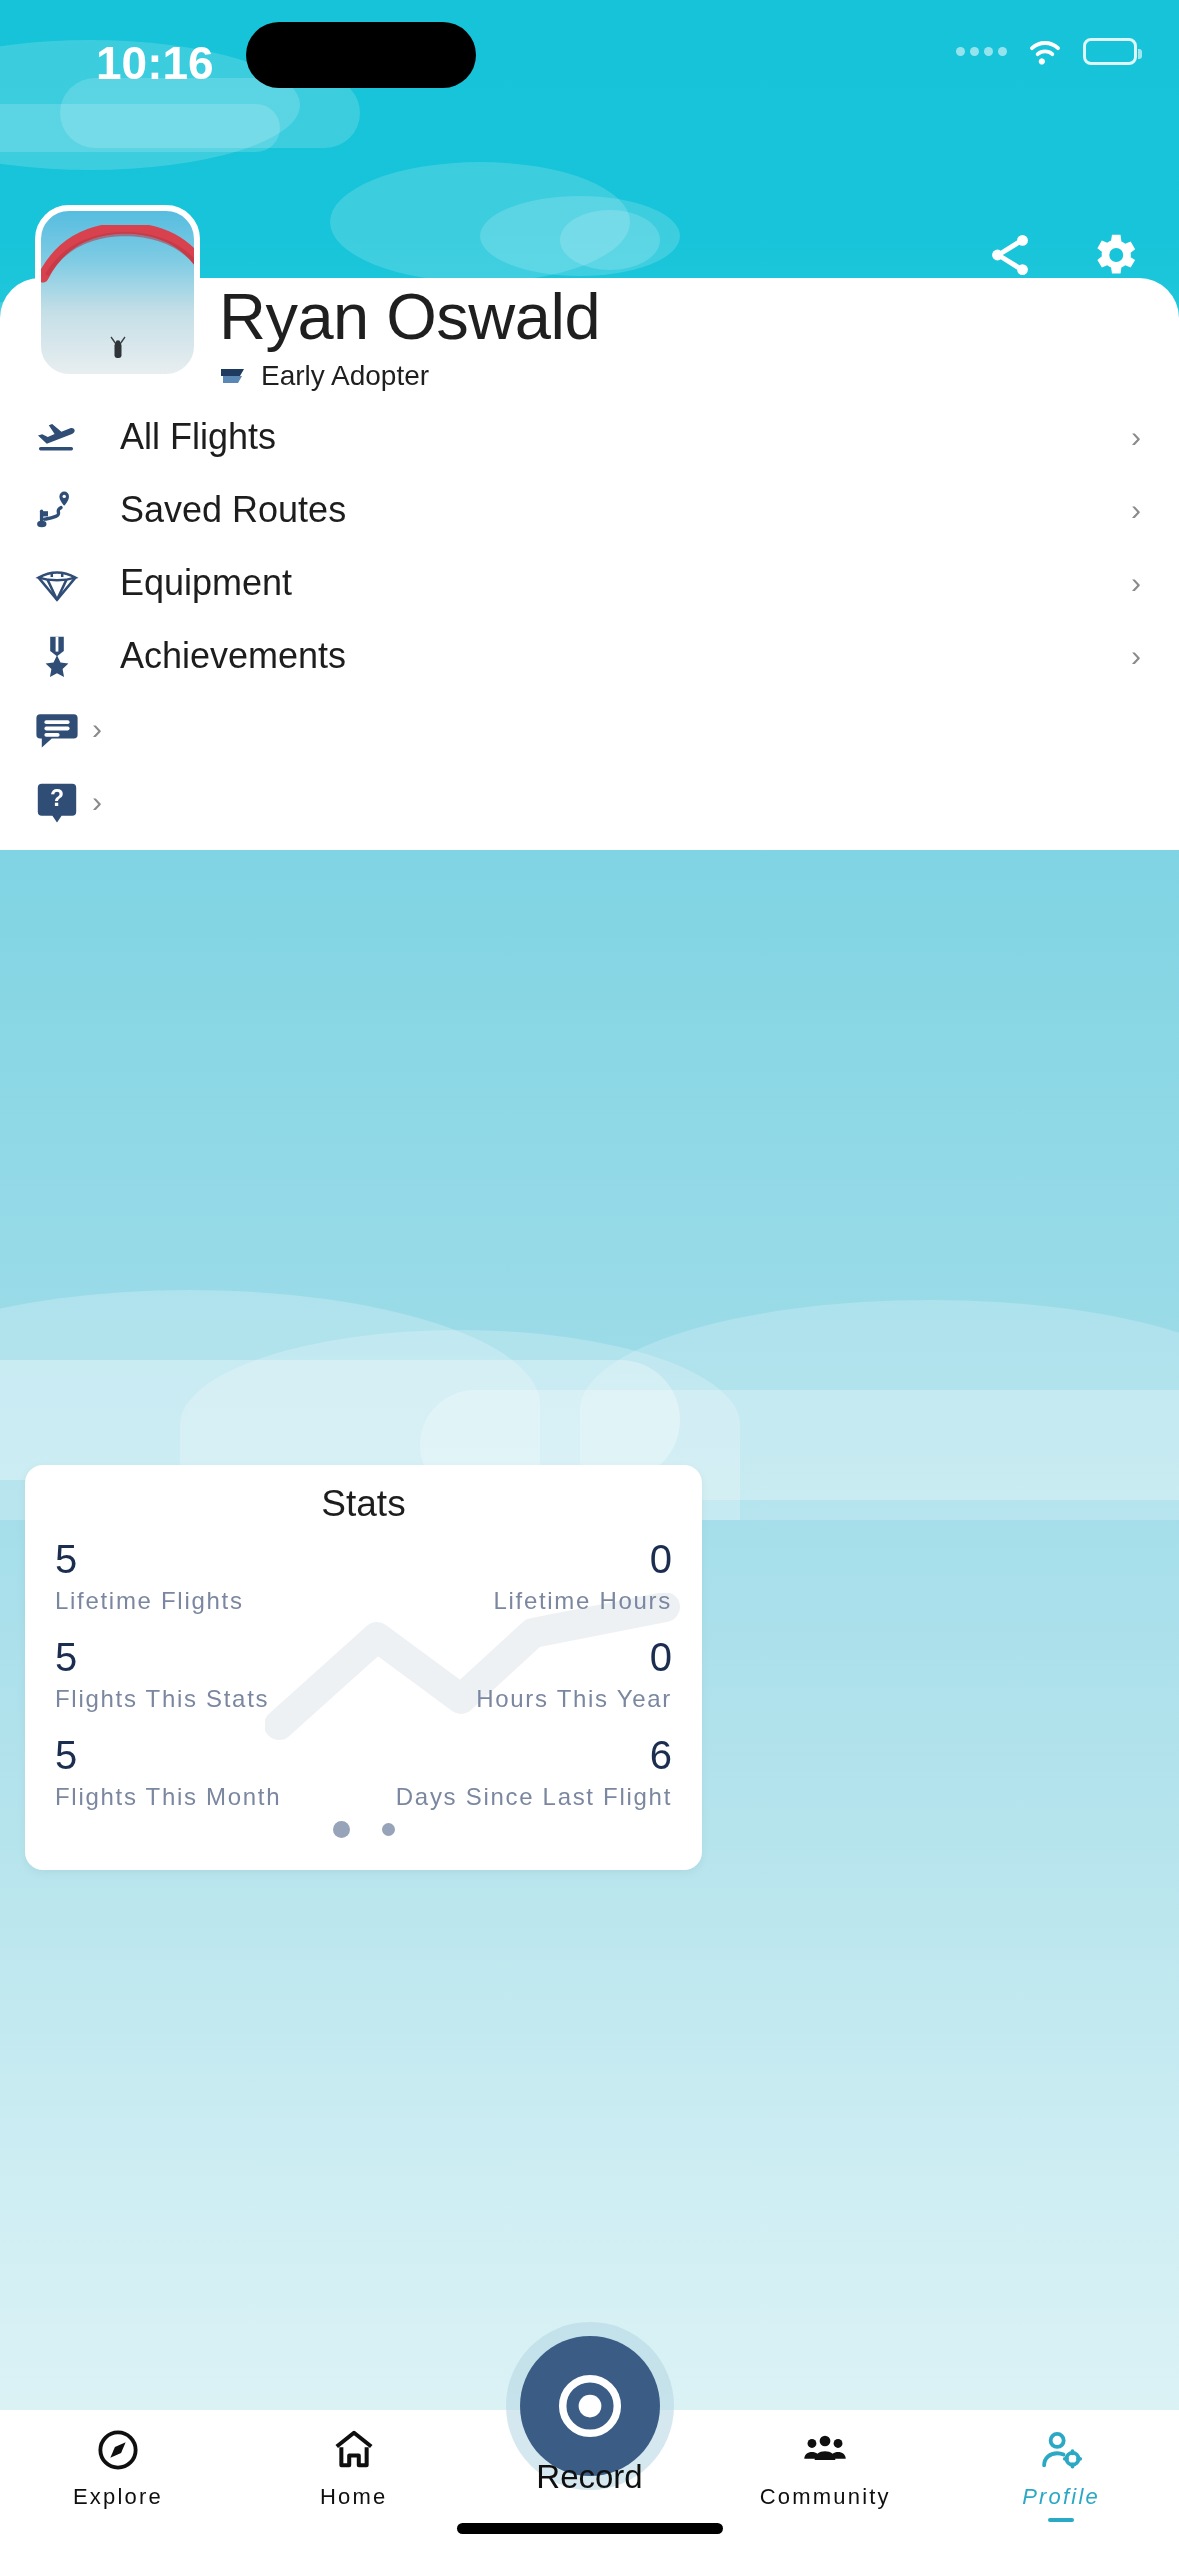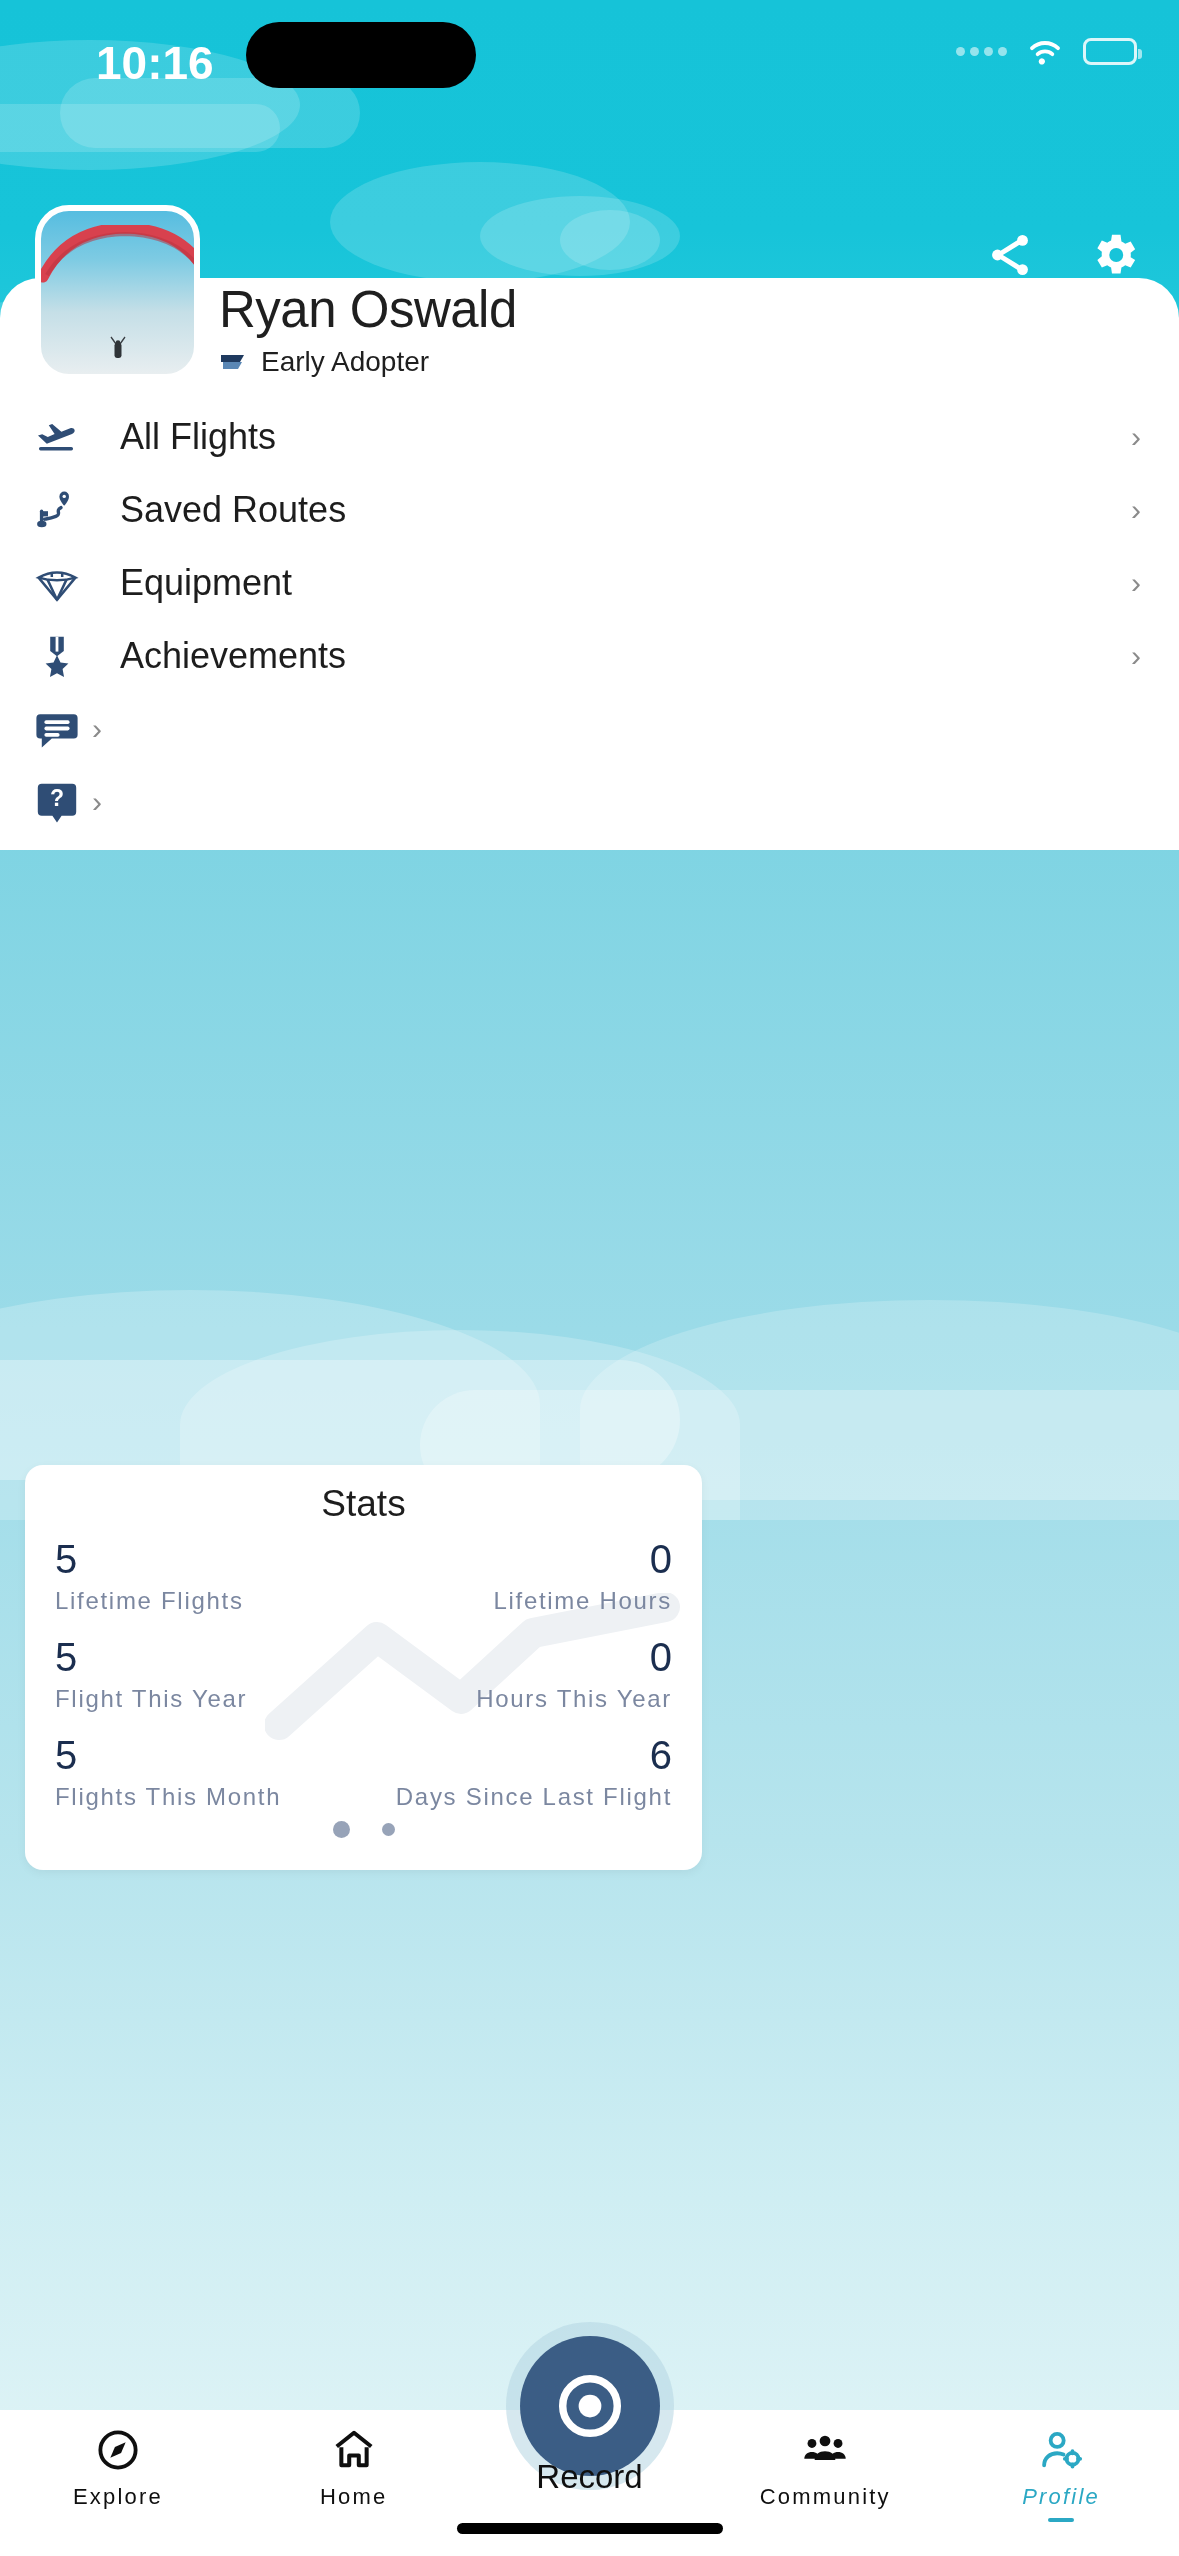--- a/index.html
+++ b/index.html
@@ -93,21 +93,21 @@
   .av-canopy {
     position:absolute; left:-4px; top:14px; width:175px; height:70px;
   }
   .av-pilot {
     position:absolute; left:50%; top:124px; margin-left:-9px;
     width:18px; height:28px;
   }
 
   
   .name-block { position:absolute; left:219px; top:283px; z-index:36; }
-  .p-name { font-size:51px; color:#1f1f1f; font-weight:400; line-height:1.05; letter-spacing:-0.5px; }
+  .p-name { font-size:65px; color:#1f1f1f; font-weight:400; line-height:1.05; letter-spacing:-0.5px; }
   .p-badge { display:flex; align-items:center; gap:12px; margin-top:9px; }
   .p-badge-lbl { font-size:28px; color:#1f1f1f; }
 
   
   .menu { position:absolute; left:0; top:400px; width:1179px; z-index:30; }
   .menu-row {
     position:relative; height:73px; display:flex; align-items:center;
     padding:0 38px 0 22px; margin-bottom:0;
   }
   .menu-ico { width:70px; display:flex; justify-content:center; align-items:center; }
@@ -367,21 +367,21 @@
       </div>
       <div class="stat-cell right">
         <div class="stat-num">0</div>
         <div class="stat-lbl">Lifetime Hours</div>
       </div>
     </div>
 
     <div class="stat-row">
       <div class="stat-cell">
         <div class="stat-num">5</div>
-        <div class="stat-lbl">Flight This Year</div>
+        <div class="stat-lbl">Flights This Stats</div>
       </div>
       <div class="stat-cell right">
         <div class="stat-num">0</div>
         <div class="stat-lbl">Hours This Year</div>
       </div>
     </div>
 
     <div class="stat-row">
       <div class="stat-cell">
         <div class="stat-num">5</div>

